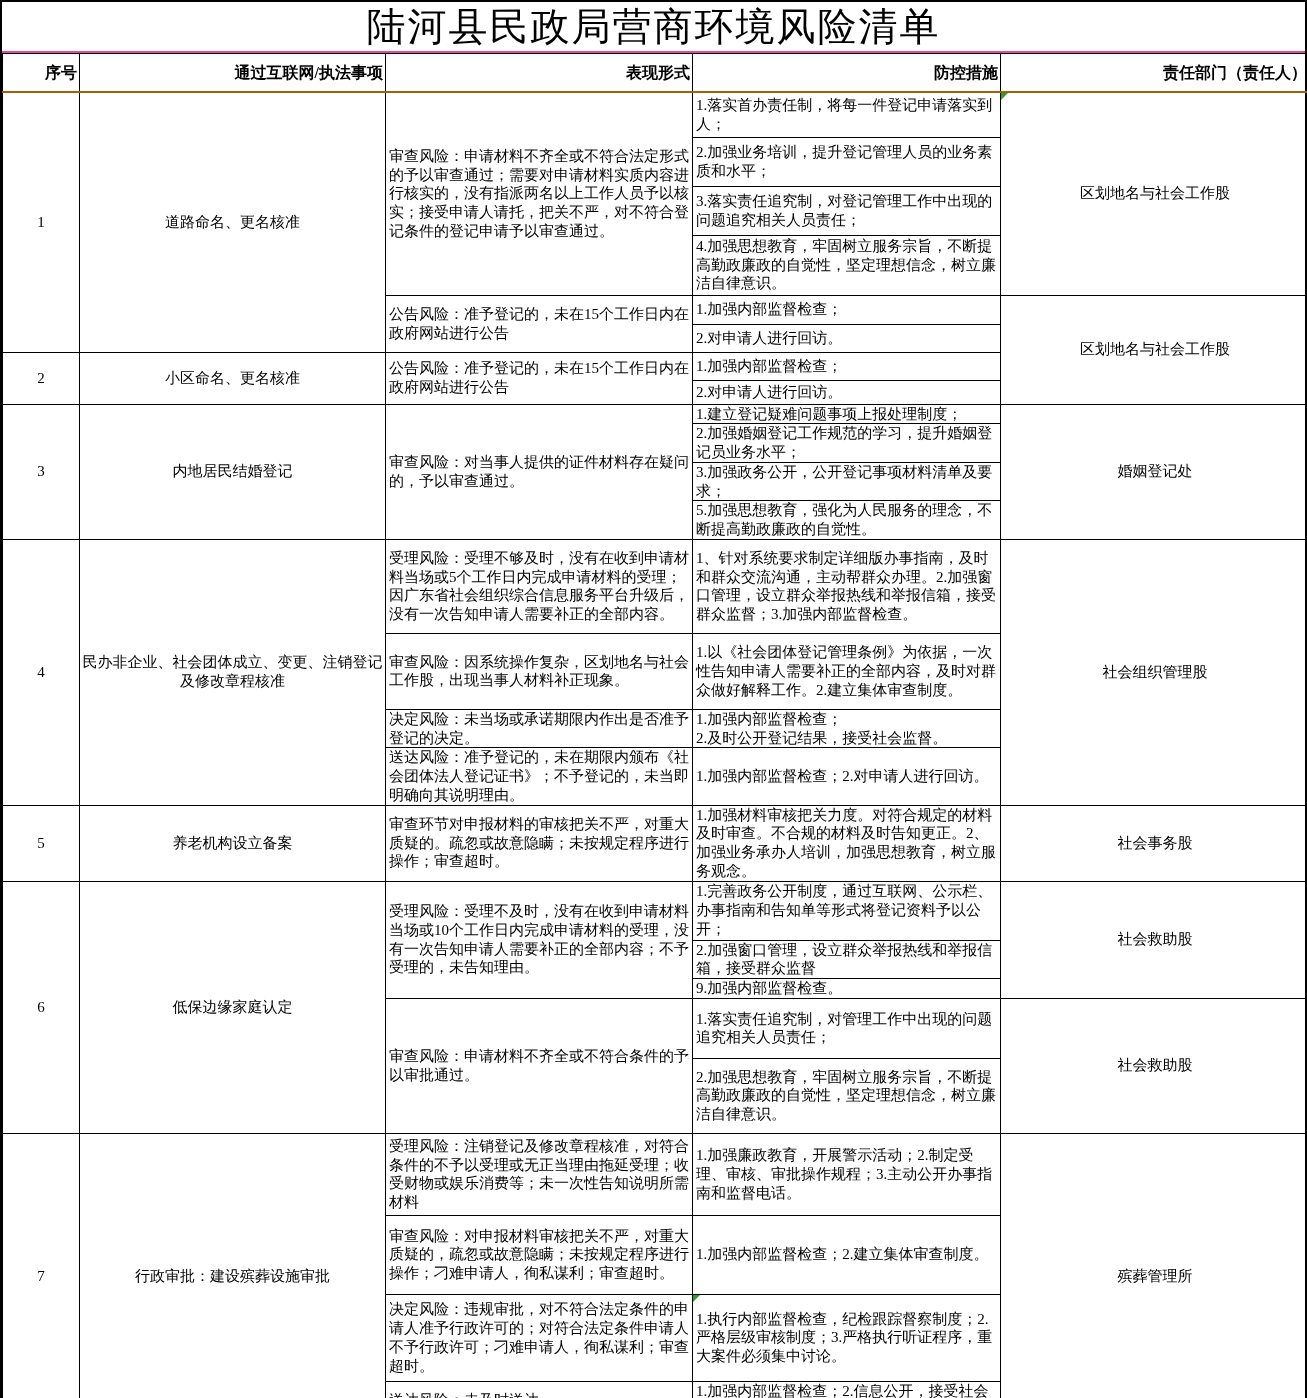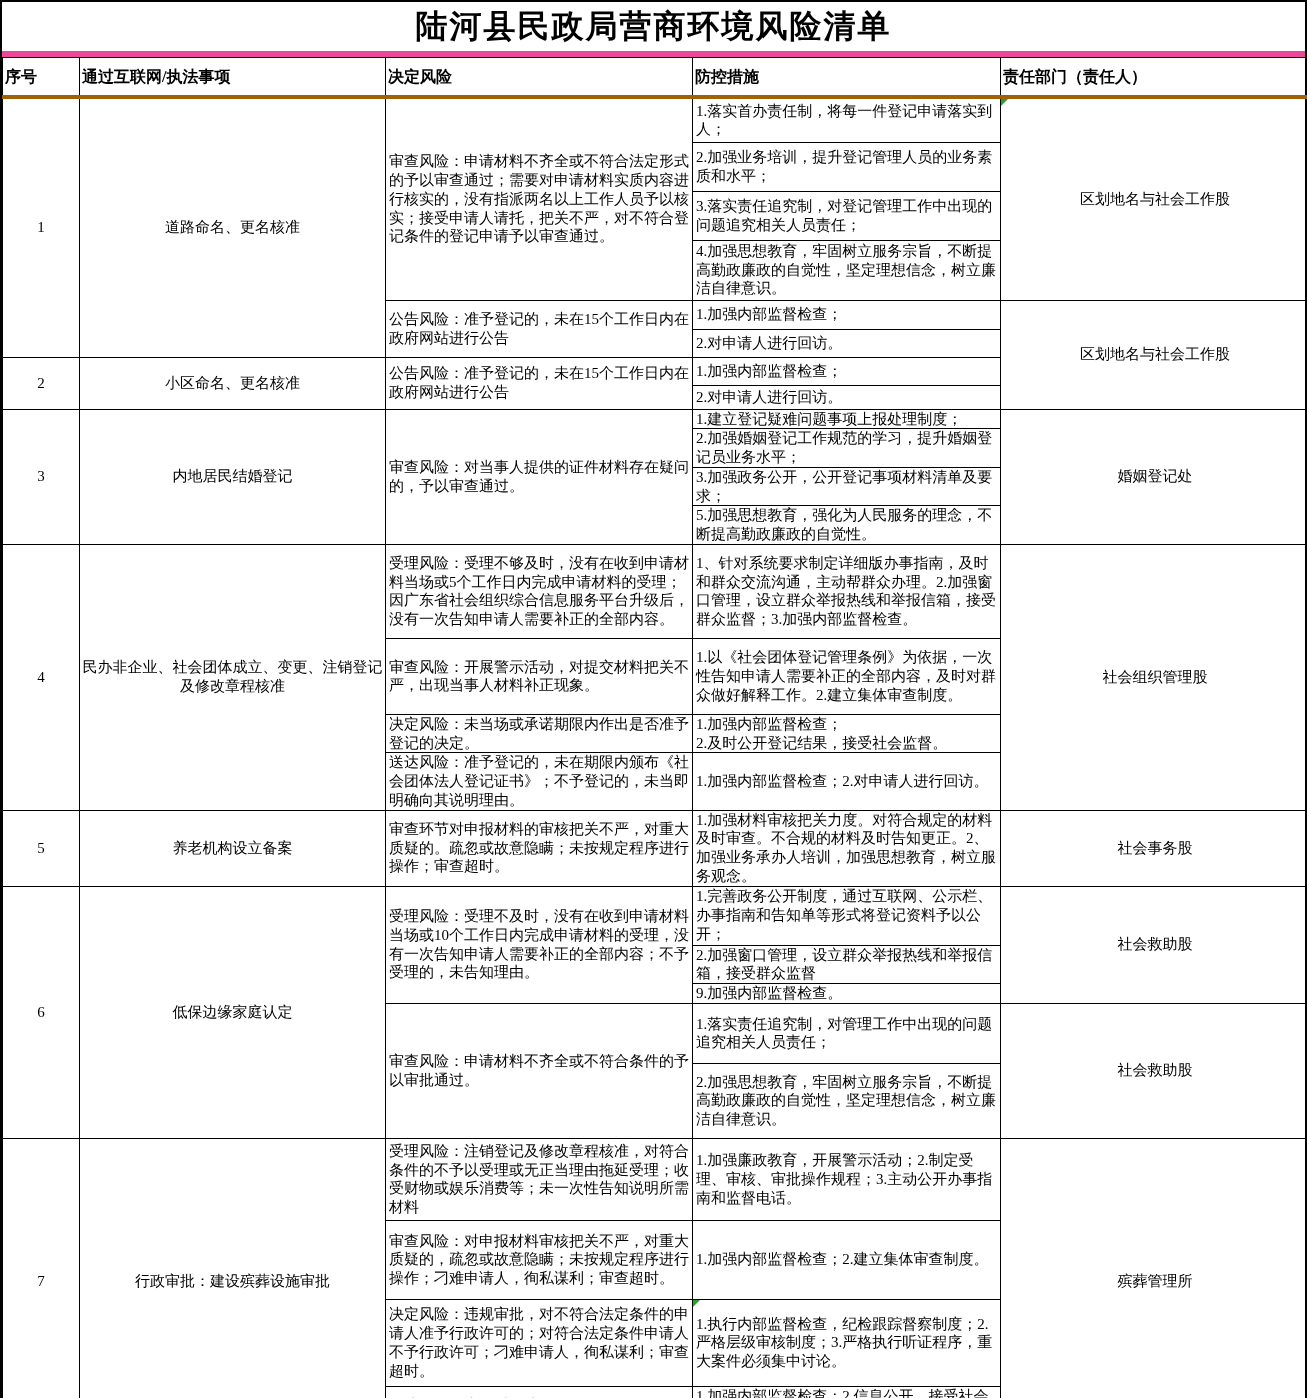--- a/index.html
+++ b/index.html
@@ -1,22 +1,22 @@
 <!DOCTYPE html>
 <html><head>
 <meta charset="utf-8">
 <style>
   html,body{margin:0;padding:0;background:#ffffff;}
   body{font-family:"Liberation Serif","DejaVu Serif",serif;color:#000;}
   .sheet{width:1307px;box-sizing:border-box;border:2px solid #000;background:#fff;}
   .title-bar{height:49px;display:flex;align-items:center;justify-content:center;
-    font-size:32px;font-weight:bold;letter-spacing:2px;border-bottom:6px solid #ec4899;}
+    font-size:39px;font-weight:normal;letter-spacing:2px;border-bottom:2px solid #ec4899;}
   table{width:100%;border-collapse:collapse;table-layout:fixed;}
   th,td{border:1px solid #000;vertical-align:middle;font-size:15px;line-height:1.25;}
-  th{font-size:16px;font-weight:bold;height:37px;border-bottom:4px solid #a16207;text-align:left;padding:0 2px;}
+  th{font-size:16px;font-weight:bold;height:37px;border-bottom:2px solid #a16207;text-align:right;padding:0 2px;}
   td.c{text-align:center;padding:0 2px;}
   td.l{text-align:left;padding:0 3px;word-break:break-all;}
   .pre{white-space:pre-line;}
   .rel{position:relative;}
   .marker{position:absolute;top:0;left:0;width:0;height:0;
     border-top:7px solid #2e9e2e;border-right:7px solid transparent;}
   .clipbox{max-height:78px;overflow:hidden;}
 </style>
 </head>
 <body>
@@ -29,21 +29,21 @@
       <col style="width:77px">
         <col style="width:306px">
         <col style="width:307px">
         <col style="width:308px">
         <col style="width:309px">
     </colgroup>
     <thead>
       <tr>
         <th>序号</th>
         <th>通过互联网/执法事项</th>
-        <th>决定风险</th>
+        <th>表现形式</th>
         <th>防控措施</th>
         <th>责任部门（责任人）</th>
       </tr>
     </thead>
     <tbody>
 
       <tr style="height:45px">
         <td class="c" rowspan="6">1</td>
         <td class="c" rowspan="6">道路命名、更名核准</td>
         <td class="l" rowspan="4">审查风险：申请材料不齐全或不符合法定形式的予以审查通过；需要对申请材料实质内容进行核实的，没有指派两名以上工作人员予以核实；接受申请人请托，把关不严，对不符合登记条件的登记申请予以审查通过。</td>
@@ -96,21 +96,21 @@
       </tr>
 
       <tr style="height:94px">
         <td class="c" rowspan="4">4</td>
         <td class="c" rowspan="4">民办非企业、社会团体成立、变更、注销登记及修改章程核准</td>
         <td class="l">受理风险：受理不够及时，没有在收到申请材料当场或5个工作日内完成申请材料的受理；因广东省社会组织综合信息服务平台升级后，没有一次告知申请人需要补正的全部内容。</td>
         <td class="l">1、针对系统要求制定详细版办事指南，及时和群众交流沟通，主动帮群众办理。2.加强窗口管理，设立群众举报热线和举报信箱，接受群众监督；3.加强内部监督检查。</td>
         <td class="c" rowspan="4">社会组织管理股</td>
       </tr>
       <tr style="height:76px">
-        <td class="l">审查风险：开展警示活动，对提交材料把关不严，出现当事人材料补正现象。</td>
+        <td class="l">审查风险：因系统操作复杂，区划地名与社会工作股，出现当事人材料补正现象。</td>
         <td class="l">1.以《社会团体登记管理条例》为依据，一次性告知申请人需要补正的全部内容，及时对群众做好解释工作。2.建立集体审查制度。</td>
       </tr>
       <tr style="height:38px">
         <td class="l">决定风险：未当场或承诺期限内作出是否准予登记的决定。</td>
         <td class="l pre">1.加强内部监督检查；
 2.及时公开登记结果，接受社会监督。</td>
       </tr>
       <tr style="height:56px">
         <td class="l">送达风险：准予登记的，未在期限内颁布《社会团体法人登记证书》；不予登记的，未当即明确向其说明理由。</td>
         <td class="l">1.加强内部监督检查；2.对申请人进行回访。</td>

